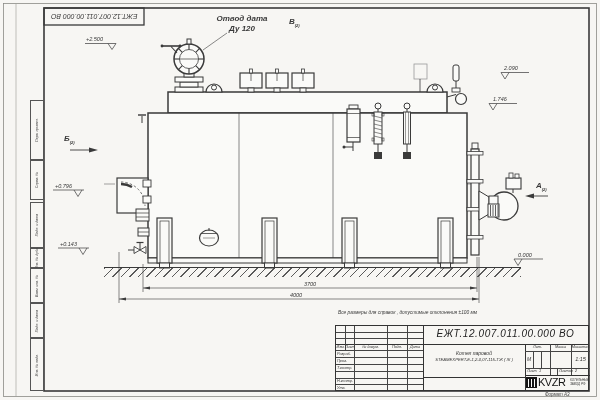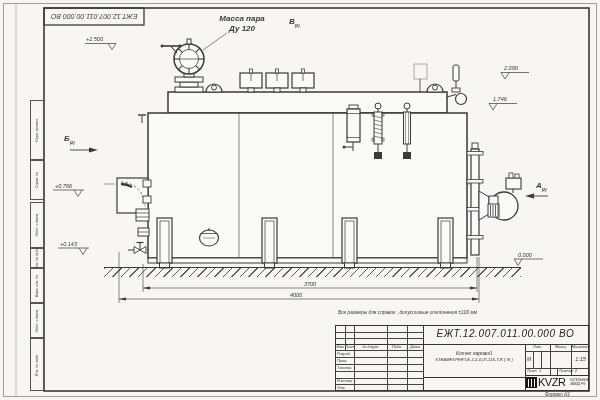--- a/index.html
+++ b/index.html
@@ -297,21 +297,21 @@
       <polygon points="525,196 534,193.6 534,198.4" fill="#3a3a3a" stroke="none"></polygon>
     </g>
   </g>
 </svg>
 
 <div class="txt" style="left:44px;top:8px;width:100px;height:17px;display:flex;align-items:center;justify-content:center;">
   <span style="transform:rotate(180deg);font-size:7px;">ЕЖТ.12.007.011.00.000  ВО</span>
 </div>
 
 <div class="txt c" style="left:210px;top:14px;width:64px;font-size:8px;line-height:9.5px;font-weight:bold;">
-  <div>Масса пара</div>
+  <div>Отвод дата</div>
   <div>Ду 120</div>
 </div>
 
 <div class="txt" style="left:289px;top:17px;font-size:8px;font-weight:bold;">
   <span>В</span><span class="sub">(2)</span>
 </div>
 <div class="txt" style="left:64px;top:134px;font-size:8px;font-weight:bold;">
   <span>Б</span><span class="sub">(2)</span>
 </div>
 <div class="txt" style="left:536px;top:181px;font-size:8px;font-weight:bold;">

